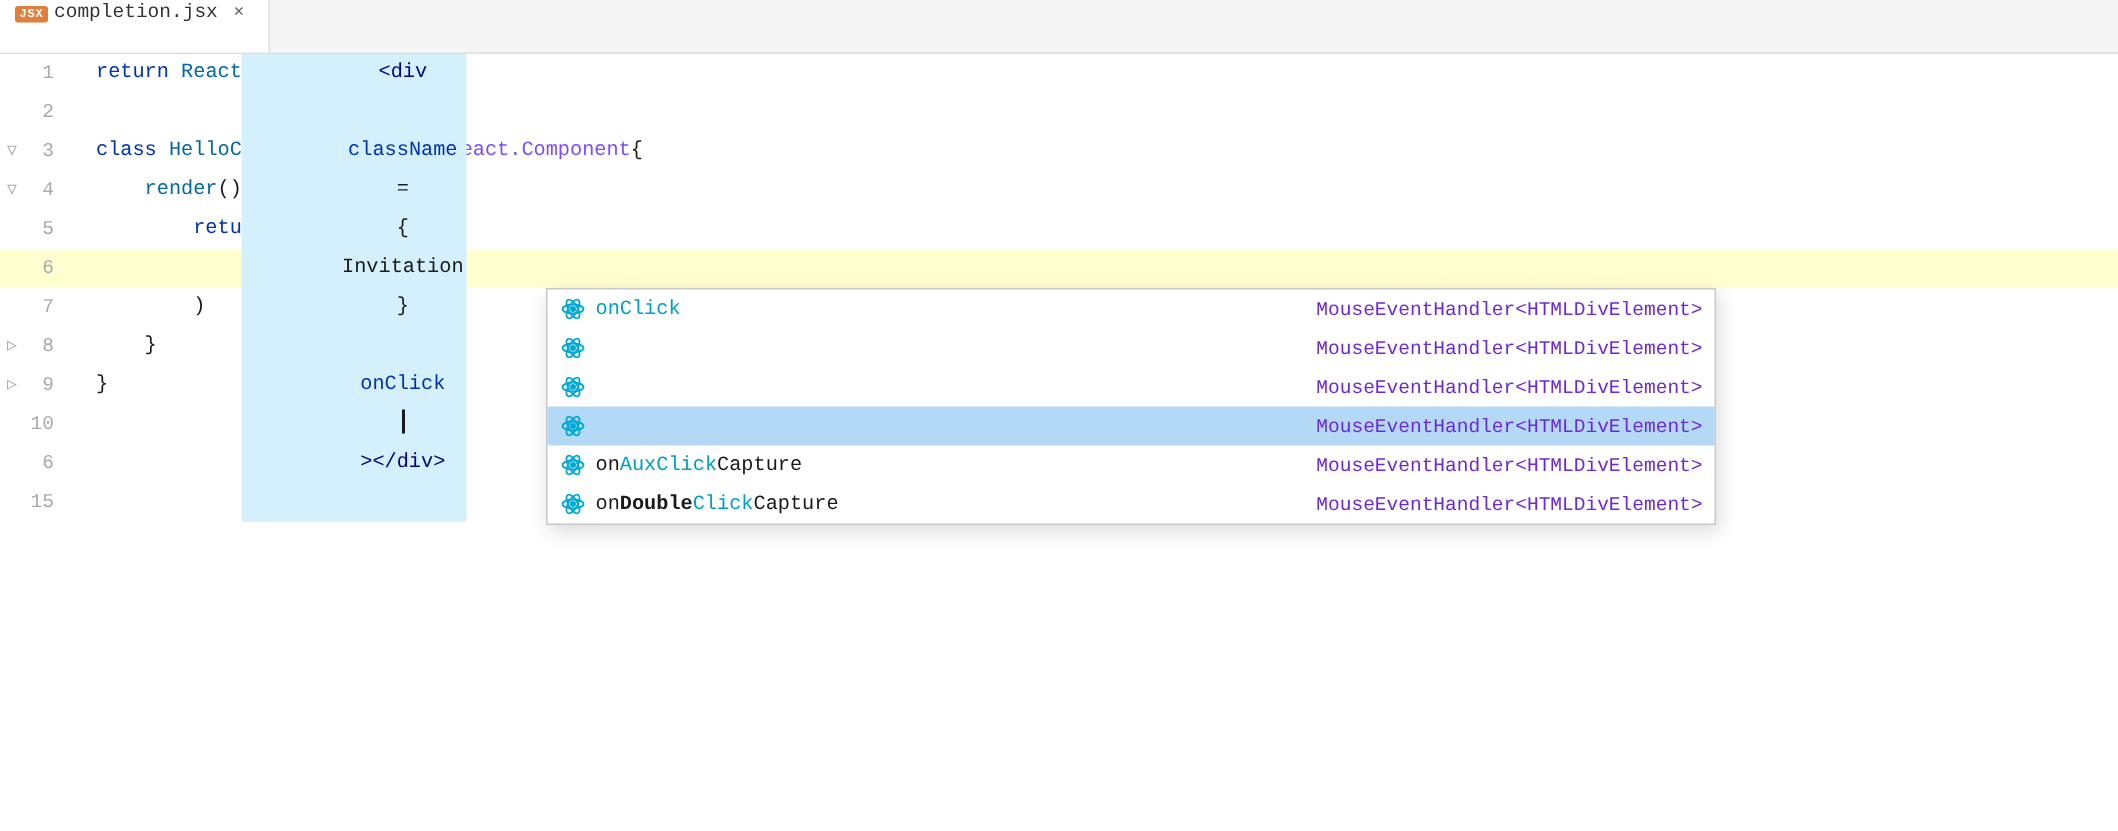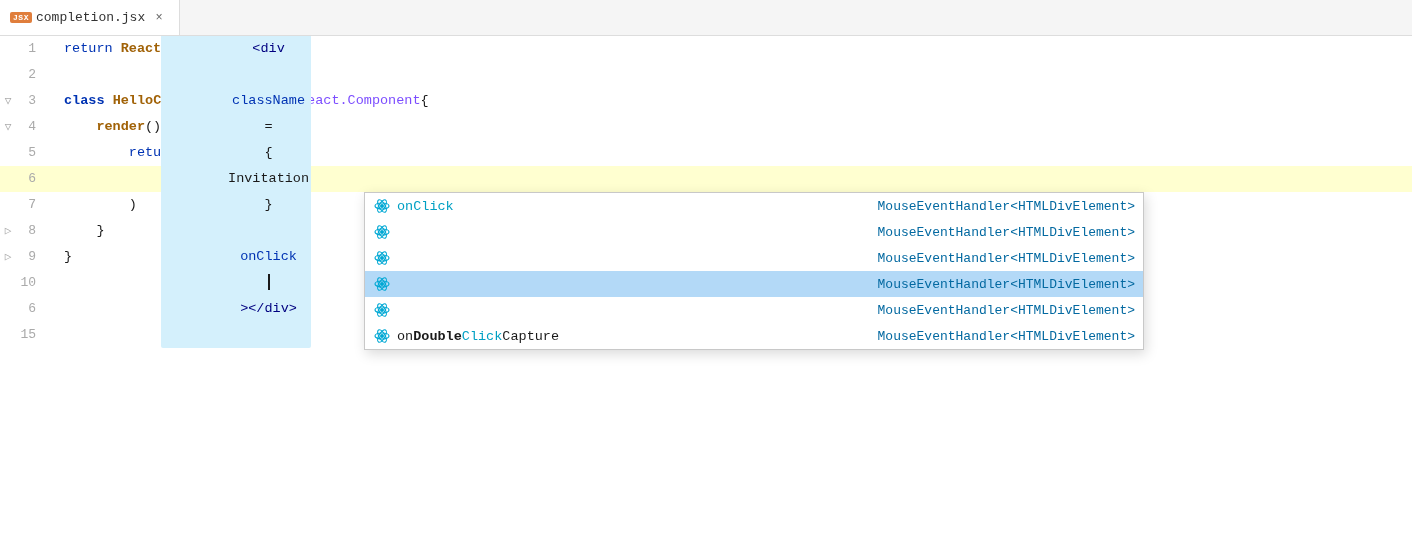--- a/index.html
+++ b/index.html
@@ -14,21 +14,21 @@
     .tab-bar {
       display: flex;
       align-items: center;
       background: #f5f5f5;
       border-bottom: 1px solid #ddd;
       height: 36px;
       padding: 0;
     }
     .tab {
       display: flex;
-      align-items: center;
+      align-items: flex-start;
       gap: 6px;
       padding: 0 12px;
       height: 100%;
       background: #ffffff;
       border-right: 1px solid #ddd;
       font-size: 13px;
       color: #333;
       cursor: pointer;
     }
     .tab-icon {
@@ -119,24 +119,24 @@
       align-items: center;
     }
     .code-line.highlighted {
       background: #ffffd0;
       text-align: center;
     }
 
     
     .kw-import { color: #0033b3; font-weight: normal; }
     .kw-from { color: #0033b3; }
-    .kw-class { color: #0033b3; font-weight: bold; }
+    .kw-class { color: #0033b3; font-weight: normal; }
     .kw-extends { color: #0033b3; }
     .kw-return { color: #0033b3; }
-    .class-name { color: #a16207; font-weight: bold; }
+    .class-name { color: #0369a1; }
     .component-name { color: #7c4dff; }
     .string { color: #067d17; }
     .attr-name { color: #0033b3; }
     .jsx-tag { color: #000080; }
     .curly { color: #1a1a1a; }
     .paren { color: #1a1a1a; }
     .bracket { color: #1a1a1a; }
     .cursor {
       display: inline-block;
       width: 2px;
@@ -185,21 +185,21 @@
     .ac-label {
       flex: 1;
       font-size: 13.5px;
       color: #1a1a1a;
     }
     .ac-label .match {
       color: #00a0c4;
       font-weight: normal;
     }
     .ac-type {
-      color: #0369a1;
+      color: #6d28d9;
       font-size: 13px;
       margin-left: auto;
     }
   </style>
 </head>
 <body>
 
 <div class="tab-bar">
   <div class="tab">
     <div class="tab-icon">
@@ -397,20 +397,23 @@
 
       <div class="autocomplete-item">
         <div class="ac-icon">
           <svg class="react-icon" viewBox="0 0 16 16" fill="none">
             <circle cx="8" cy="8" r="2" fill="#00a8d4"></circle>
             <ellipse cx="8" cy="8" rx="7" ry="3" stroke="#00a8d4" stroke-width="1.2" fill="none"></ellipse>
             <ellipse cx="8" cy="8" rx="7" ry="3" stroke="#00a8d4" stroke-width="1.2" fill="none" transform="rotate(60 8 8)"></ellipse>
             <ellipse cx="8" cy="8" rx="7" ry="3" stroke="#00a8d4" stroke-width="1.2" fill="none" transform="rotate(120 8 8)"></ellipse>
           </svg>
         </div>
+        <span class="ac-label">
+          on<span class="match">Aux</span><span class="match">Click</span>Capture
+        </span>
         <span class="ac-type">MouseEventHandler&lt;HTMLDivElement&gt;</span>
       </div>
 
       <div class="autocomplete-item">
         <div class="ac-icon">
           <svg class="react-icon" viewBox="0 0 16 16" fill="none">
             <circle cx="8" cy="8" r="2" fill="#00a8d4"></circle>
             <ellipse cx="8" cy="8" rx="7" ry="3" stroke="#00a8d4" stroke-width="1.2" fill="none"></ellipse>
             <ellipse cx="8" cy="8" rx="7" ry="3" stroke="#00a8d4" stroke-width="1.2" fill="none" transform="rotate(60 8 8)"></ellipse>
             <ellipse cx="8" cy="8" rx="7" ry="3" stroke="#00a8d4" stroke-width="1.2" fill="none" transform="rotate(120 8 8)"></ellipse>

